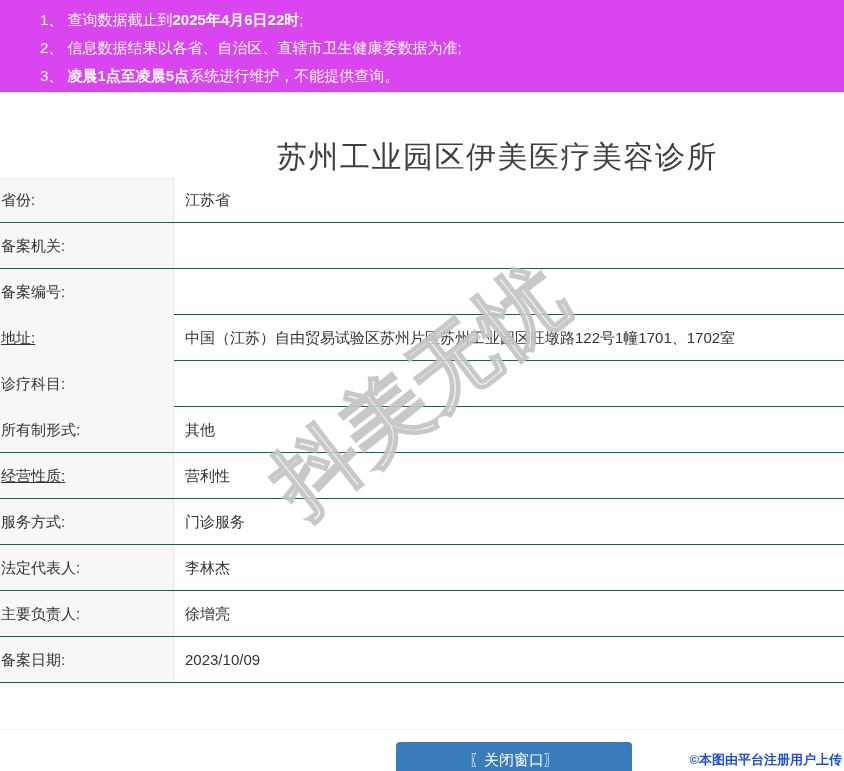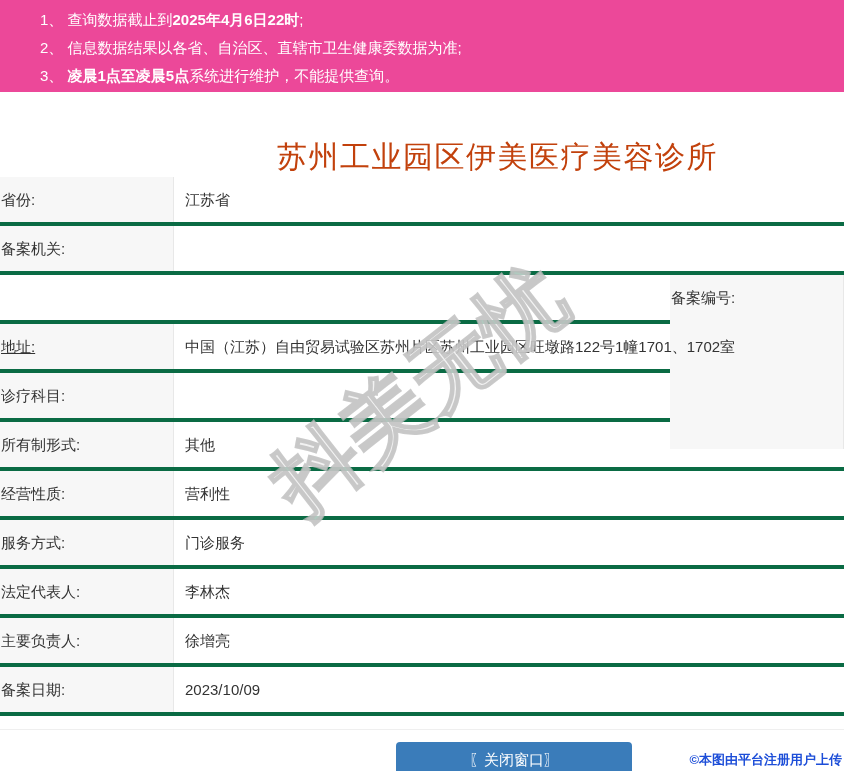--- a/index.html
+++ b/index.html
@@ -29,36 +29,35 @@
   .notice-line { white-space: nowrap; }
   .notice-line .b { font-weight: 700; }
 
   
   .page-title {
     position: absolute;
     left: 277px; top: 118px;
     font-size: 30px;
     font-weight: 400;
     letter-spacing: 1.5px;
-    color: #c2410c;
+    color: #404040;
     white-space: nowrap;
     line-height: 38px;
   }
 
   
   .record-table {
     position: absolute;
     left: 0; top: 177px;
     width: 844px;
   }
   .row {
     display: flex;
     height: 45px;
-    border-bottom: 4px solid #14b8a6;
-    align-items: flex-end;
+    border-bottom: 1px solid #14b8a6;
   }
   .cell {
     font-size: 15px;
     color: #333333;
     line-height: 45px;
     white-space: nowrap;
     overflow: hidden;
   }
   .cell.label {
     width: 174px;
@@ -123,21 +122,21 @@
     white-space: nowrap;
     text-shadow: -1px 0 #fff, 1px 0 #fff, 0 -1px #fff, 0 1px #fff, 1px 1px #fff, -1px -1px #fff;
     z-index: 6;
   }
 </style>
 </head>
 <body>
 
 <div class="stage">
 
-  <div class="banner" style="background: #ec4899;">
+  <div class="banner" style="background: #d946ef;">
     <div>
         <div class="notice-line"><span>1、 查询数据截止到</span><span class="b">2025年4月6日22时</span><span>;</span></div>
         <div class="notice-line"><span>2、 信息数据结果以各省、自治区、直辖市卫生健康委数据为准;</span></div>
         <div class="notice-line"><span>3、 </span><span class="b">凌晨1点至凌晨5点</span><span>系统进行维护，不能提供查询。</span></div>
       </div>
   </div>
 
   <h1 class="page-title">苏州工业园区伊美医疗美容诊所</h1>
 
   <div class="record-table">
@@ -157,21 +156,21 @@
         <div class="cell value">中国（江苏）自由贸易试验区苏州片区苏州工业园区旺墩路122号1幢1701、1702室</div>
       </div>
       <div class="row" style="border-bottom-color: rgb(10, 107, 68);">
         <div class="cell label" style="background: rgb(247, 247, 247);">诊疗科目:</div>
       </div>
       <div class="row" style="border-bottom-color: rgb(10, 107, 68);">
         <div class="cell label" style="background: rgb(247, 247, 247);">所有制形式:</div>
         <div class="cell value">其他</div>
       </div>
       <div class="row" style="border-bottom-color: rgb(10, 107, 68);">
-        <div class="cell label" style="background: rgb(247, 247, 247);">经营性质:</div>
+        <div class="cell label" style="background: rgb(247, 247, 247); text-decoration: underline;">经营性质:</div>
         <div class="cell value">营利性</div>
       </div>
       <div class="row" style="border-bottom-color: rgb(10, 107, 68);">
         <div class="cell label" style="background: rgb(247, 247, 247);">服务方式:</div>
         <div class="cell value">门诊服务</div>
       </div>
       <div class="row" style="border-bottom-color: rgb(10, 107, 68);">
         <div class="cell label" style="background: rgb(247, 247, 247);">法定代表人:</div>
         <div class="cell value">李林杰</div>
       </div>

